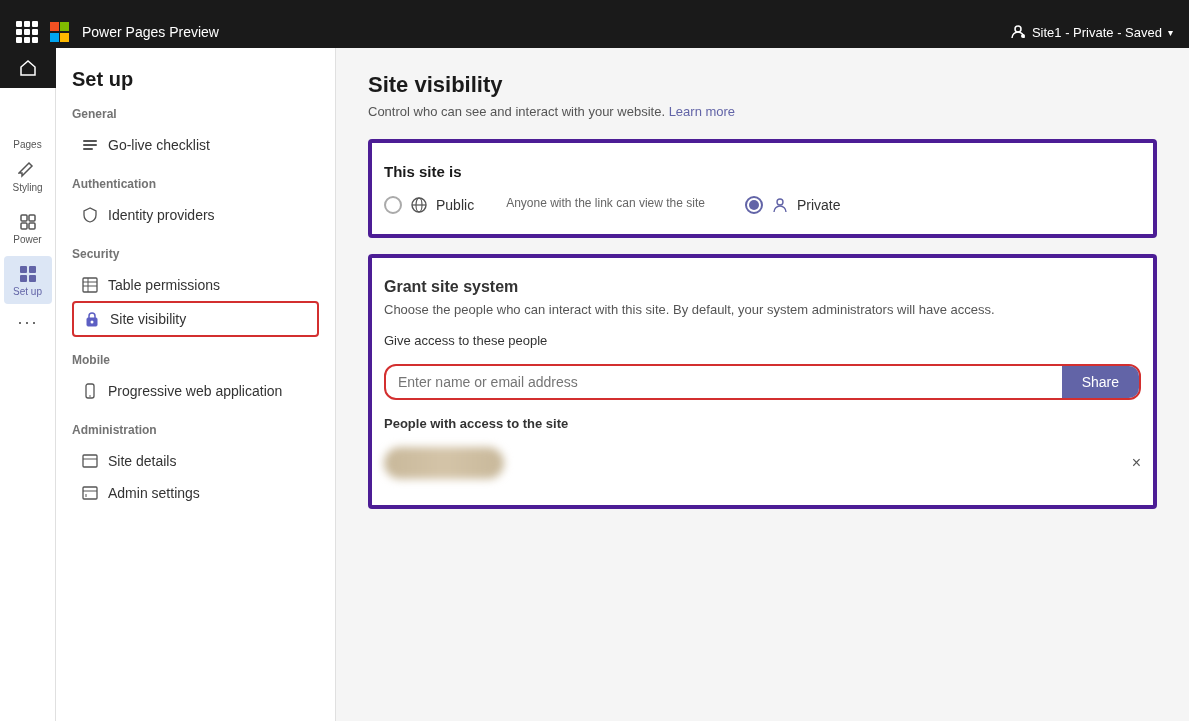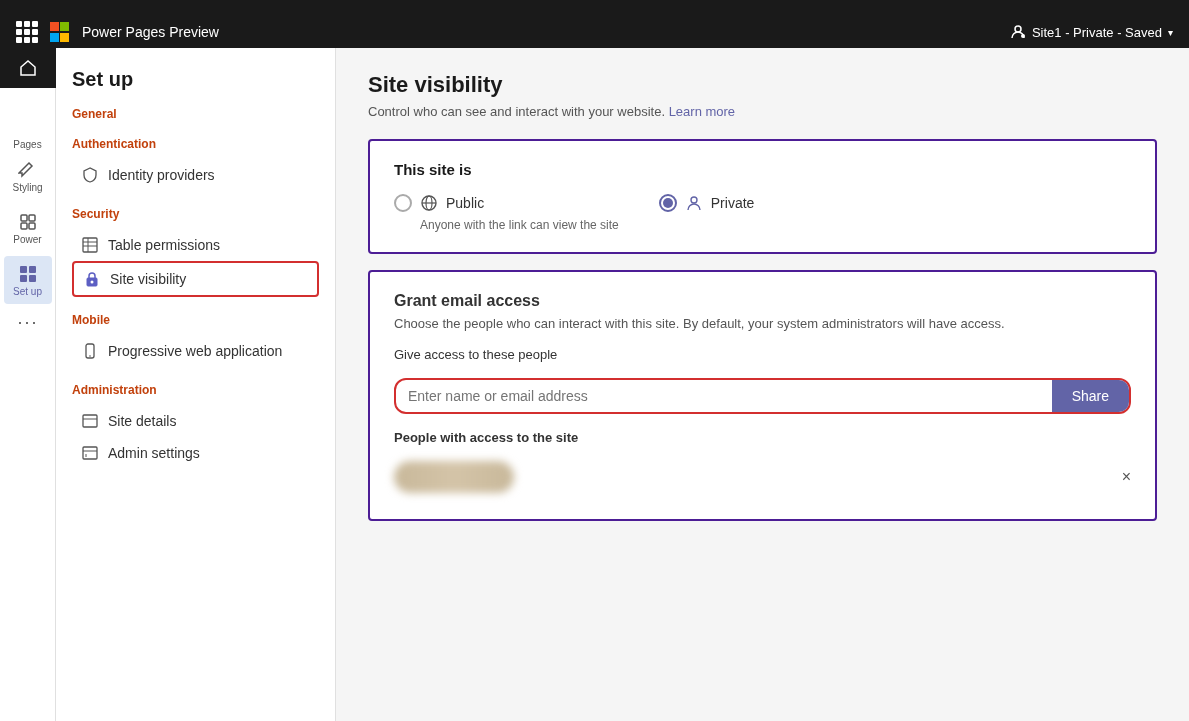--- a/index.html
+++ b/index.html
@@ -114,21 +114,21 @@
     }
     .sidebar-title {
       font-size: 20px;
       font-weight: 600;
       margin-bottom: 16px;
       color: #1a1a1a;
     }
     .sidebar-section-label {
       font-size: 12px;
       font-weight: 600;
-      color: #c2410c;
+      color: #737373;
       text-transform: none;
       margin-bottom: 8px;
       margin-top: 16px;
     }
     .sidebar-item {
       display: flex;
       align-items: center;
       gap: 10px;
       padding: 8px 10px;
       border-radius: 4px;
@@ -162,39 +162,39 @@
     }
     .page-subtitle a {
       color: #6264a7;
       text-decoration: none;
     }
 
     
     .card {
       background: #fff;
       border-radius: 4px;
-      padding: 20px 24px;
+      padding: 20px 12px;
       margin-bottom: 16px;
-      border: 2px solid #4c1d95;
+      border: 4px solid #4c1d95;
     }
     .card-title {
       font-size: 15px;
       font-weight: 600;
       margin-bottom: 16px;
       color: #1a1a1a;
     }
 
     
     .radio-group {
       display: flex;
       gap: 40px;
     }
     .radio-option {
       display: flex;
-      flex-direction: column;
+      flex-direction: row;
       gap: 6px;
     }
     .radio-label-row {
       display: flex;
       align-items: center;
       gap: 8px;
     }
     .radio-btn {
       width: 18px;
       height: 18px;
@@ -365,20 +365,28 @@
     </svg>
     <span style="font-size:10px;color:#6264a7;">Set up</span>
   </div>
   <div class="left-nav-dots">···</div>
 </div>
 
 <div class="sidebar">
   <div class="sidebar-title">Set up</div>
 
   <div class="sidebar-section-label">General</div>
+  <div class="sidebar-item">
+    <svg width="16" height="16" viewBox="0 0 16 16" fill="none">
+      <rect x="1" y="3" width="14" height="2" fill="#555" rx="1"></rect>
+      <rect x="1" y="7" width="14" height="2" fill="#555" rx="1"></rect>
+      <rect x="1" y="11" width="10" height="2" fill="#555" rx="1"></rect>
+    </svg>
+    <span>Go-live checklist</span>
+  </div>
 
   <div class="sidebar-section-label">Authentication</div>
   <div class="sidebar-item">
     <svg width="16" height="16" viewBox="0 0 16 16" fill="none">
       <path d="M8 1L2 4v4c0 3.5 2.5 6 6 7 3.5-1 6-3.5 6-7V4L8 1z" stroke="#555" stroke-width="1.3" fill="none"></path>
     </svg>
     <span>Identity providers</span>
   </div>
 
   <div class="sidebar-section-label">Security</div>
@@ -458,21 +466,21 @@
             <circle cx="9" cy="6" r="3" stroke="#6264a7" stroke-width="1.4"></circle>
             <path d="M3 16c0-3.3 2.7-6 6-6s6 2.7 6 6" stroke="#6264a7" stroke-width="1.4"></path>
           </svg>
           <span class="radio-text">Private</span>
         </div>
       </div>
     </div>
   </div>
 
   <div class="card">
-    <div class="grant-title">Grant email access</div>
+    <div class="grant-title">Grant site system</div>
     <div class="grant-desc">Choose the people who can interact with this site. By default, your system administrators will have access.</div>
     <div class="give-access-label">Give access to these people</div>
 
     <div class="input-row">
       <input class="access-input" type="text" placeholder="Enter name or email address" style="">
       <button class="share-btn">Share</button>
     </div>
 
     <div class="people-section-label">People with access to the site</div>
 

